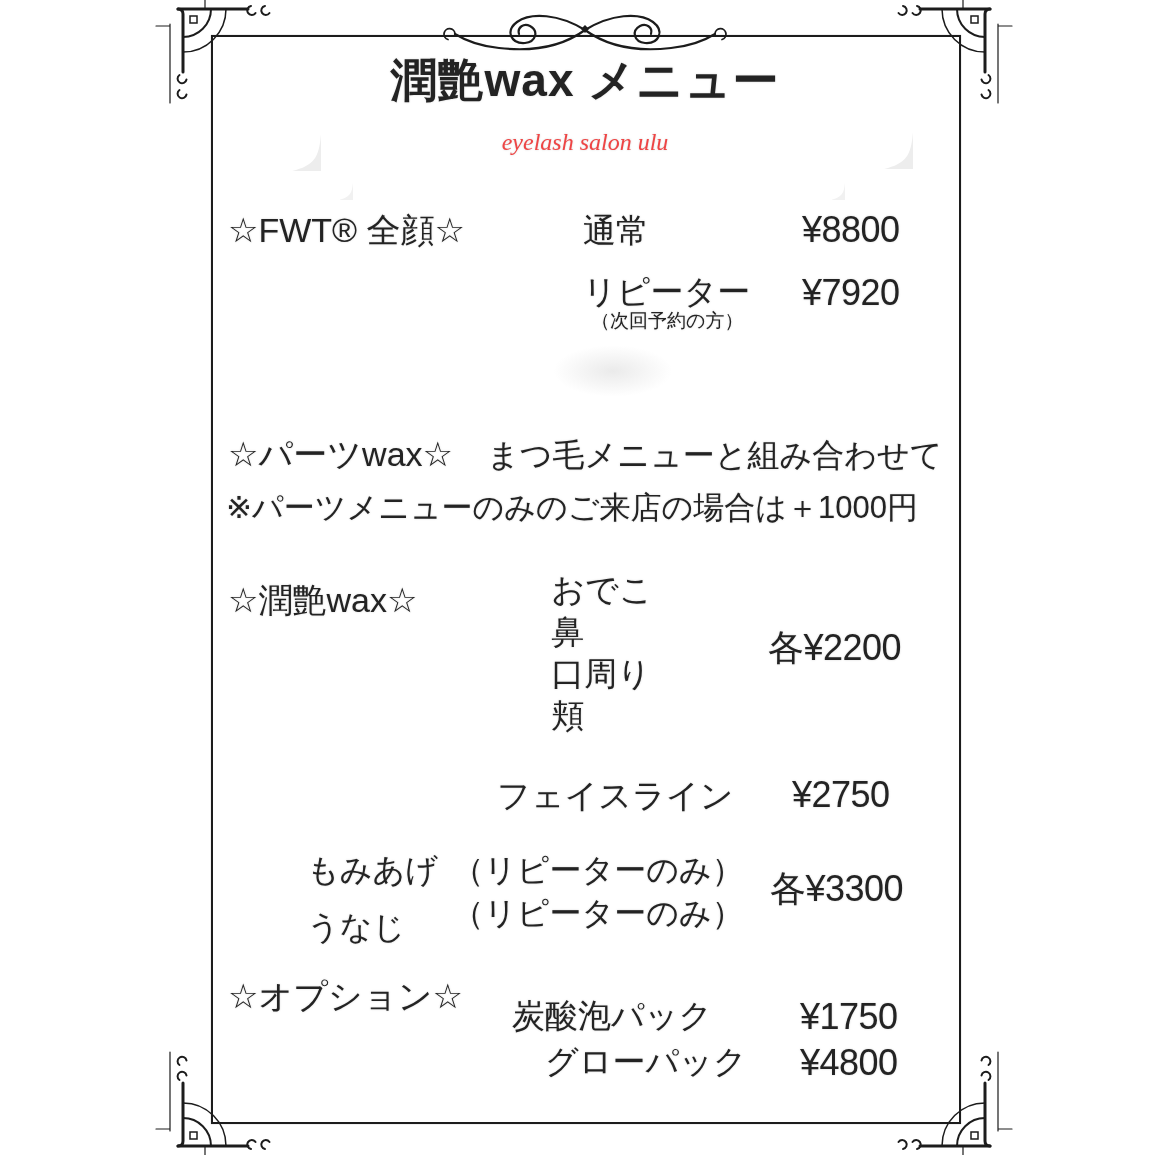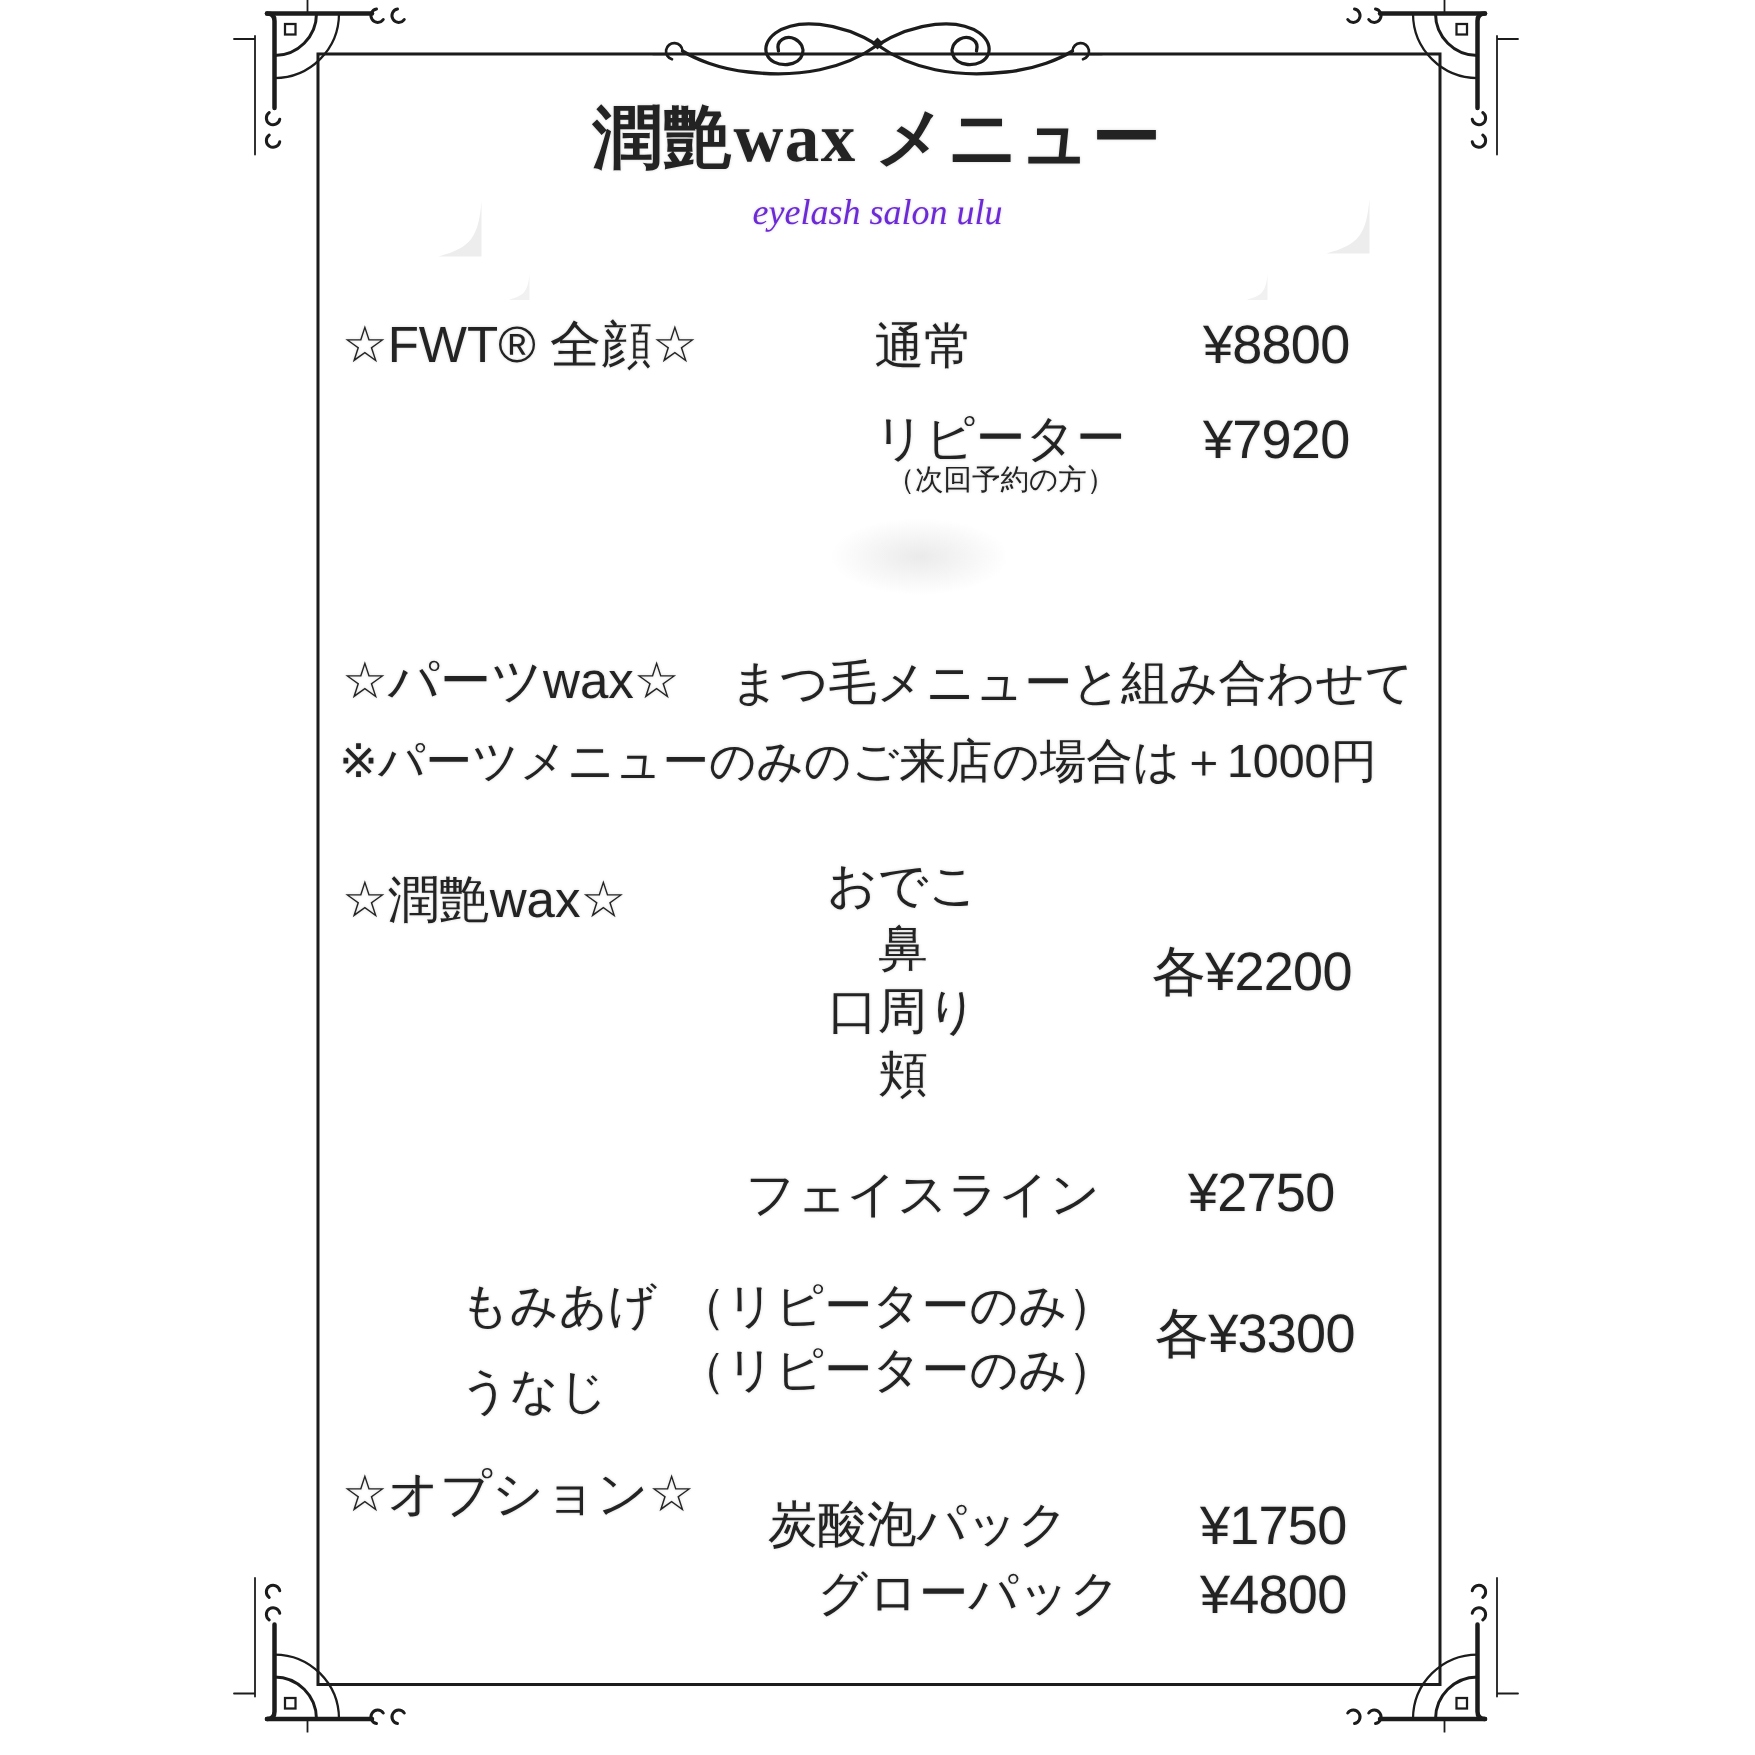--- a/index.html
+++ b/index.html
@@ -15,31 +15,31 @@
   }
   .corner{position:absolute;width:140px;height:120px;}
   .corner.tl{left:148px;top:0;}
   .corner.tr{left:880px;top:0;transform:scaleX(-1);}
   .corner.bl{left:148px;top:1035px;transform:scaleY(-1);}
   .corner.br{left:880px;top:1035px;transform:scale(-1,-1);}
   .flourish{position:absolute;left:435px;top:6px;width:300px;height:50px;}
   .sparkle{position:absolute;}
   .smudge{position:absolute;left:553px;top:345px;width:120px;height:52px;
     background:radial-gradient(ellipse at center,rgba(140,140,140,0.18),rgba(140,140,140,0) 70%);}
-  .title{font-family:Liberation Serif, serif;font-size:46px;font-weight:600;
-         letter-spacing:1px;left:585px;top:66px;transform:translateX(-50%);}
+  .title{font-family:Liberation Sans, sans-serif;font-size:46px;font-weight:600;
+         letter-spacing:1px;left:585px;top:54px;transform:translateX(-50%);}
   .subtitle{font-family:"Liberation Serif","DejaVu Serif",serif;font-style:italic;
-            font-size:24px;left:585px;top:129px;transform:translateX(-50%);color:#6d28d9;}
+            font-size:24px;left:585px;top:129px;transform:translateX(-50%);color:#ef4444;}
   .h{font-size:34px;text-align:center;}
   .b{font-size:33px;}
   .b32{font-size:32px;}
   .price{font-size:36px;letter-spacing:-0.5px;}
   .small{font-size:19px;}
   .areas{position:absolute;left:602px;top:569px;transform:translateX(-50%);
-         text-align:center;font-size:33px;line-height:42px;
+         font-size:33px;line-height:42px;
          text-shadow:0 0 2px rgba(110,110,110,0.30);}
 </style>
 </head>
 <body>
 
 <div class="canvas">
 
   <svg width="0" height="0" style="position:absolute" aria-hidden="true">
     <defs>
       <symbol id="corner" viewBox="0 0 140 120">

